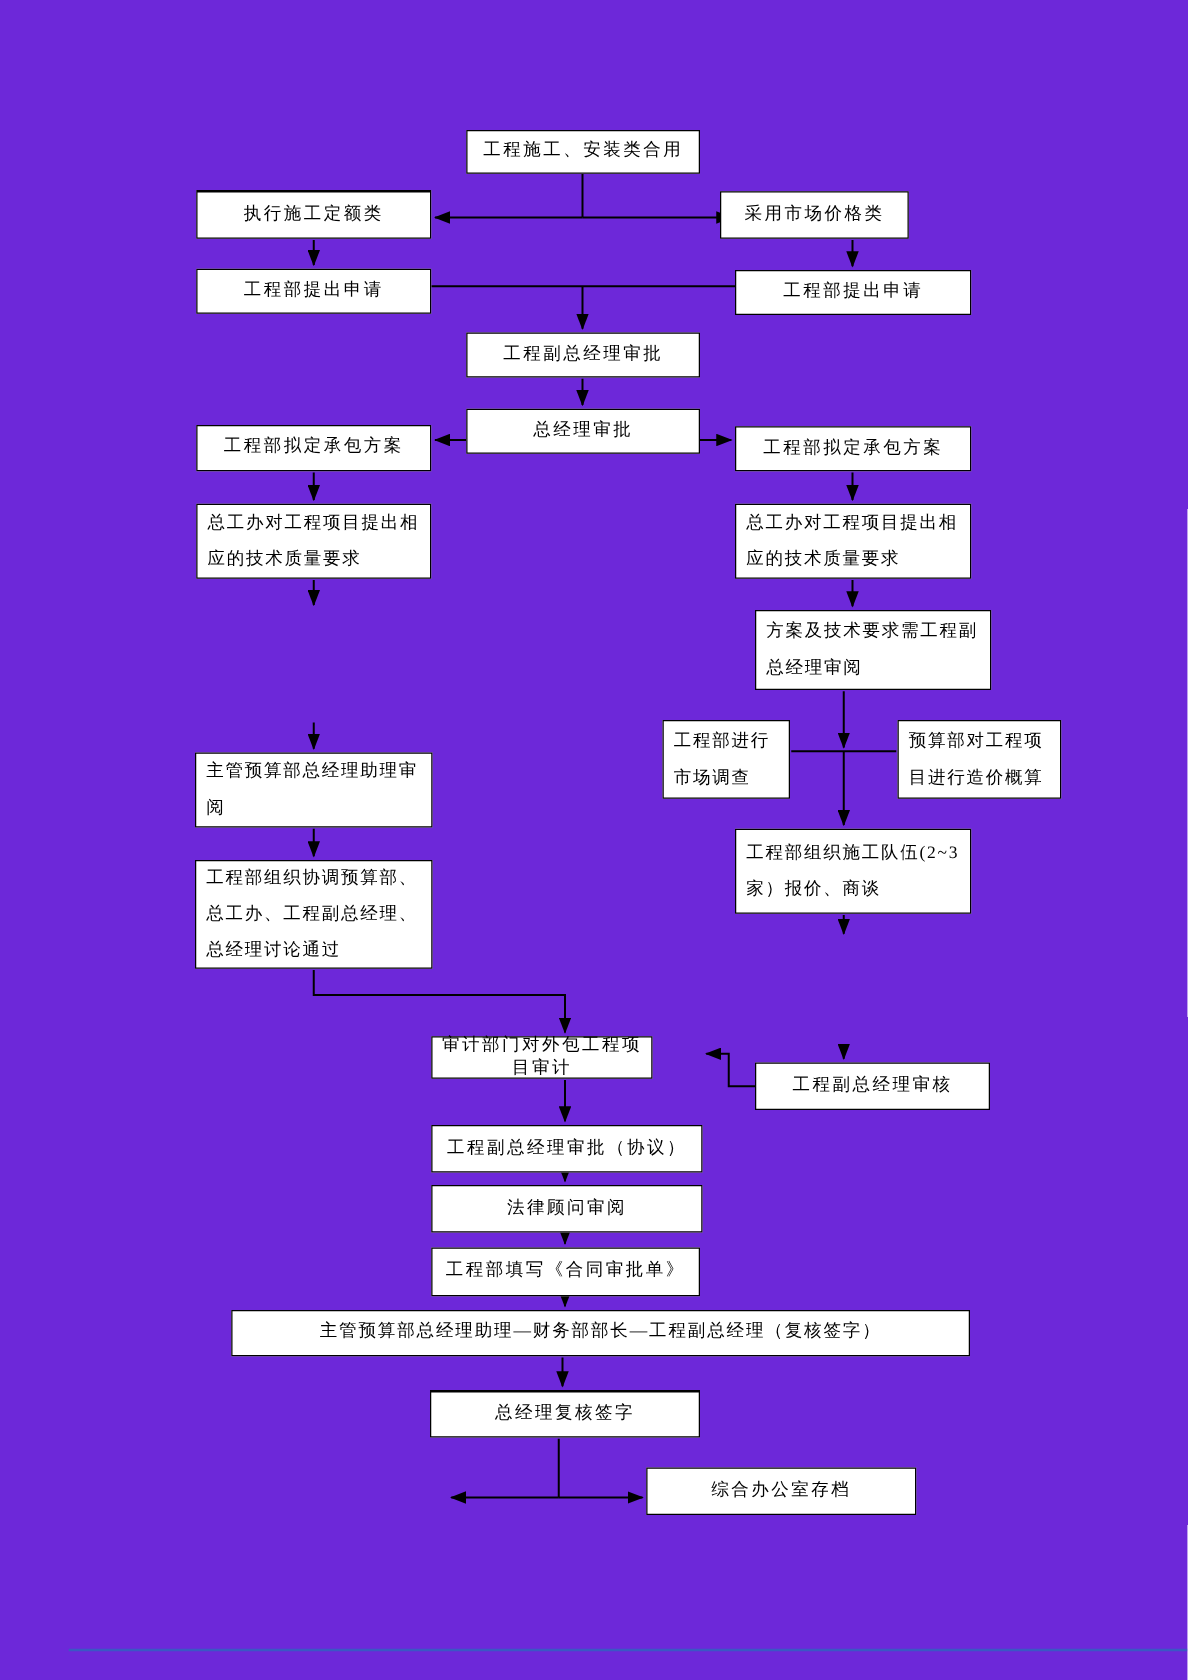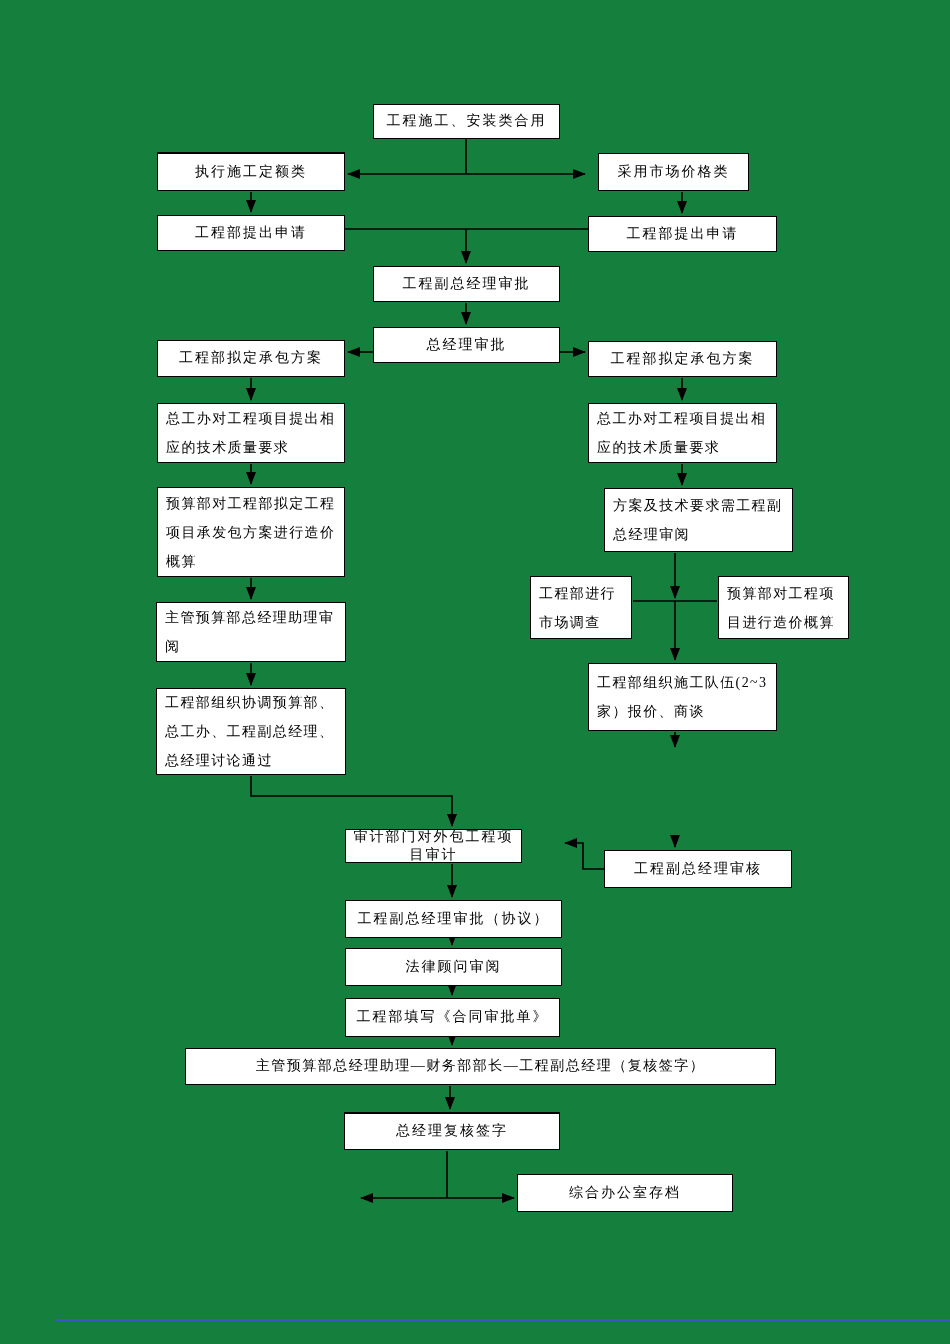--- a/index.html
+++ b/index.html
@@ -1,19 +1,19 @@
 <!DOCTYPE html>
 <html><head>
 <meta charset="utf-8">
 <style>
   html,body { margin:0; padding:0; background:#ffffff; }
   .page {
     position:relative;
     width:950px; height:1344px;
-    background:#15803d;
+    background:#6d28d9;
     font-family:"Liberation Serif", serif;
     color:#000000;
     overflow:hidden;
   }
   svg.wires { position:absolute; left:0; top:0; width:950px; height:1344px; }
   .node {
     position:absolute;
     box-sizing:border-box;
     background:#ffffff;
     border:1px solid #000000;
@@ -85,21 +85,21 @@
       <path d="M447,1198 L514,1198" marker-end="url(#arw)"></path>
     </g>
   </svg>
 
   <div class="node single" style="left:373px;top:104px;width:187px;height:35px">
       <span>工程施工、安装类合用</span>
     </div>
   <div class="node single bold-top" style="left:157px;top:152px;width:188px;height:39px">
       <span>执行施工定额类</span>
     </div>
-  <div class="node single" style="left:598px;top:153px;width:151px;height:38px">
+  <div class="node single" style="left:576px;top:153px;width:151px;height:38px">
       <span>采用市场价格类</span>
     </div>
   <div class="node single" style="left:157px;top:215px;width:188px;height:36px">
       <span>工程部提出申请</span>
     </div>
   <div class="node single" style="left:588px;top:216px;width:189px;height:36px">
       <span>工程部提出申请</span>
     </div>
   <div class="node single" style="left:373px;top:266px;width:187px;height:36px">
       <span>工程副总经理审批</span>
@@ -111,23 +111,20 @@
       <span>工程部拟定承包方案</span>
     </div>
   <div class="node single" style="left:588px;top:341px;width:189px;height:36px">
       <span>工程部拟定承包方案</span>
     </div>
   <div class="node multi" style="left:157px;top:403px;width:188px;height:60px">
       <span>总工办对工程项目提出相应的技术质量要求</span>
     </div>
   <div class="node multi" style="left:588px;top:403px;width:189px;height:60px">
       <span>总工办对工程项目提出相应的技术质量要求</span>
-    </div>
-  <div class="node multi" style="left:157px;top:487px;width:188px;height:90px">
-      <span>预算部对工程部拟定工程项目承发包方案进行造价概算</span>
     </div>
   <div class="node multi" style="left:604px;top:488px;width:189px;height:64px">
       <span>方案及技术要求需工程副总经理审阅</span>
     </div>
   <div class="node multi" style="left:530px;top:576px;width:102px;height:63px">
       <span>工程部进行市场调查</span>
     </div>
   <div class="node multi" style="left:718px;top:576px;width:131px;height:63px">
       <span>预算部对工程项目进行造价概算</span>
     </div>

